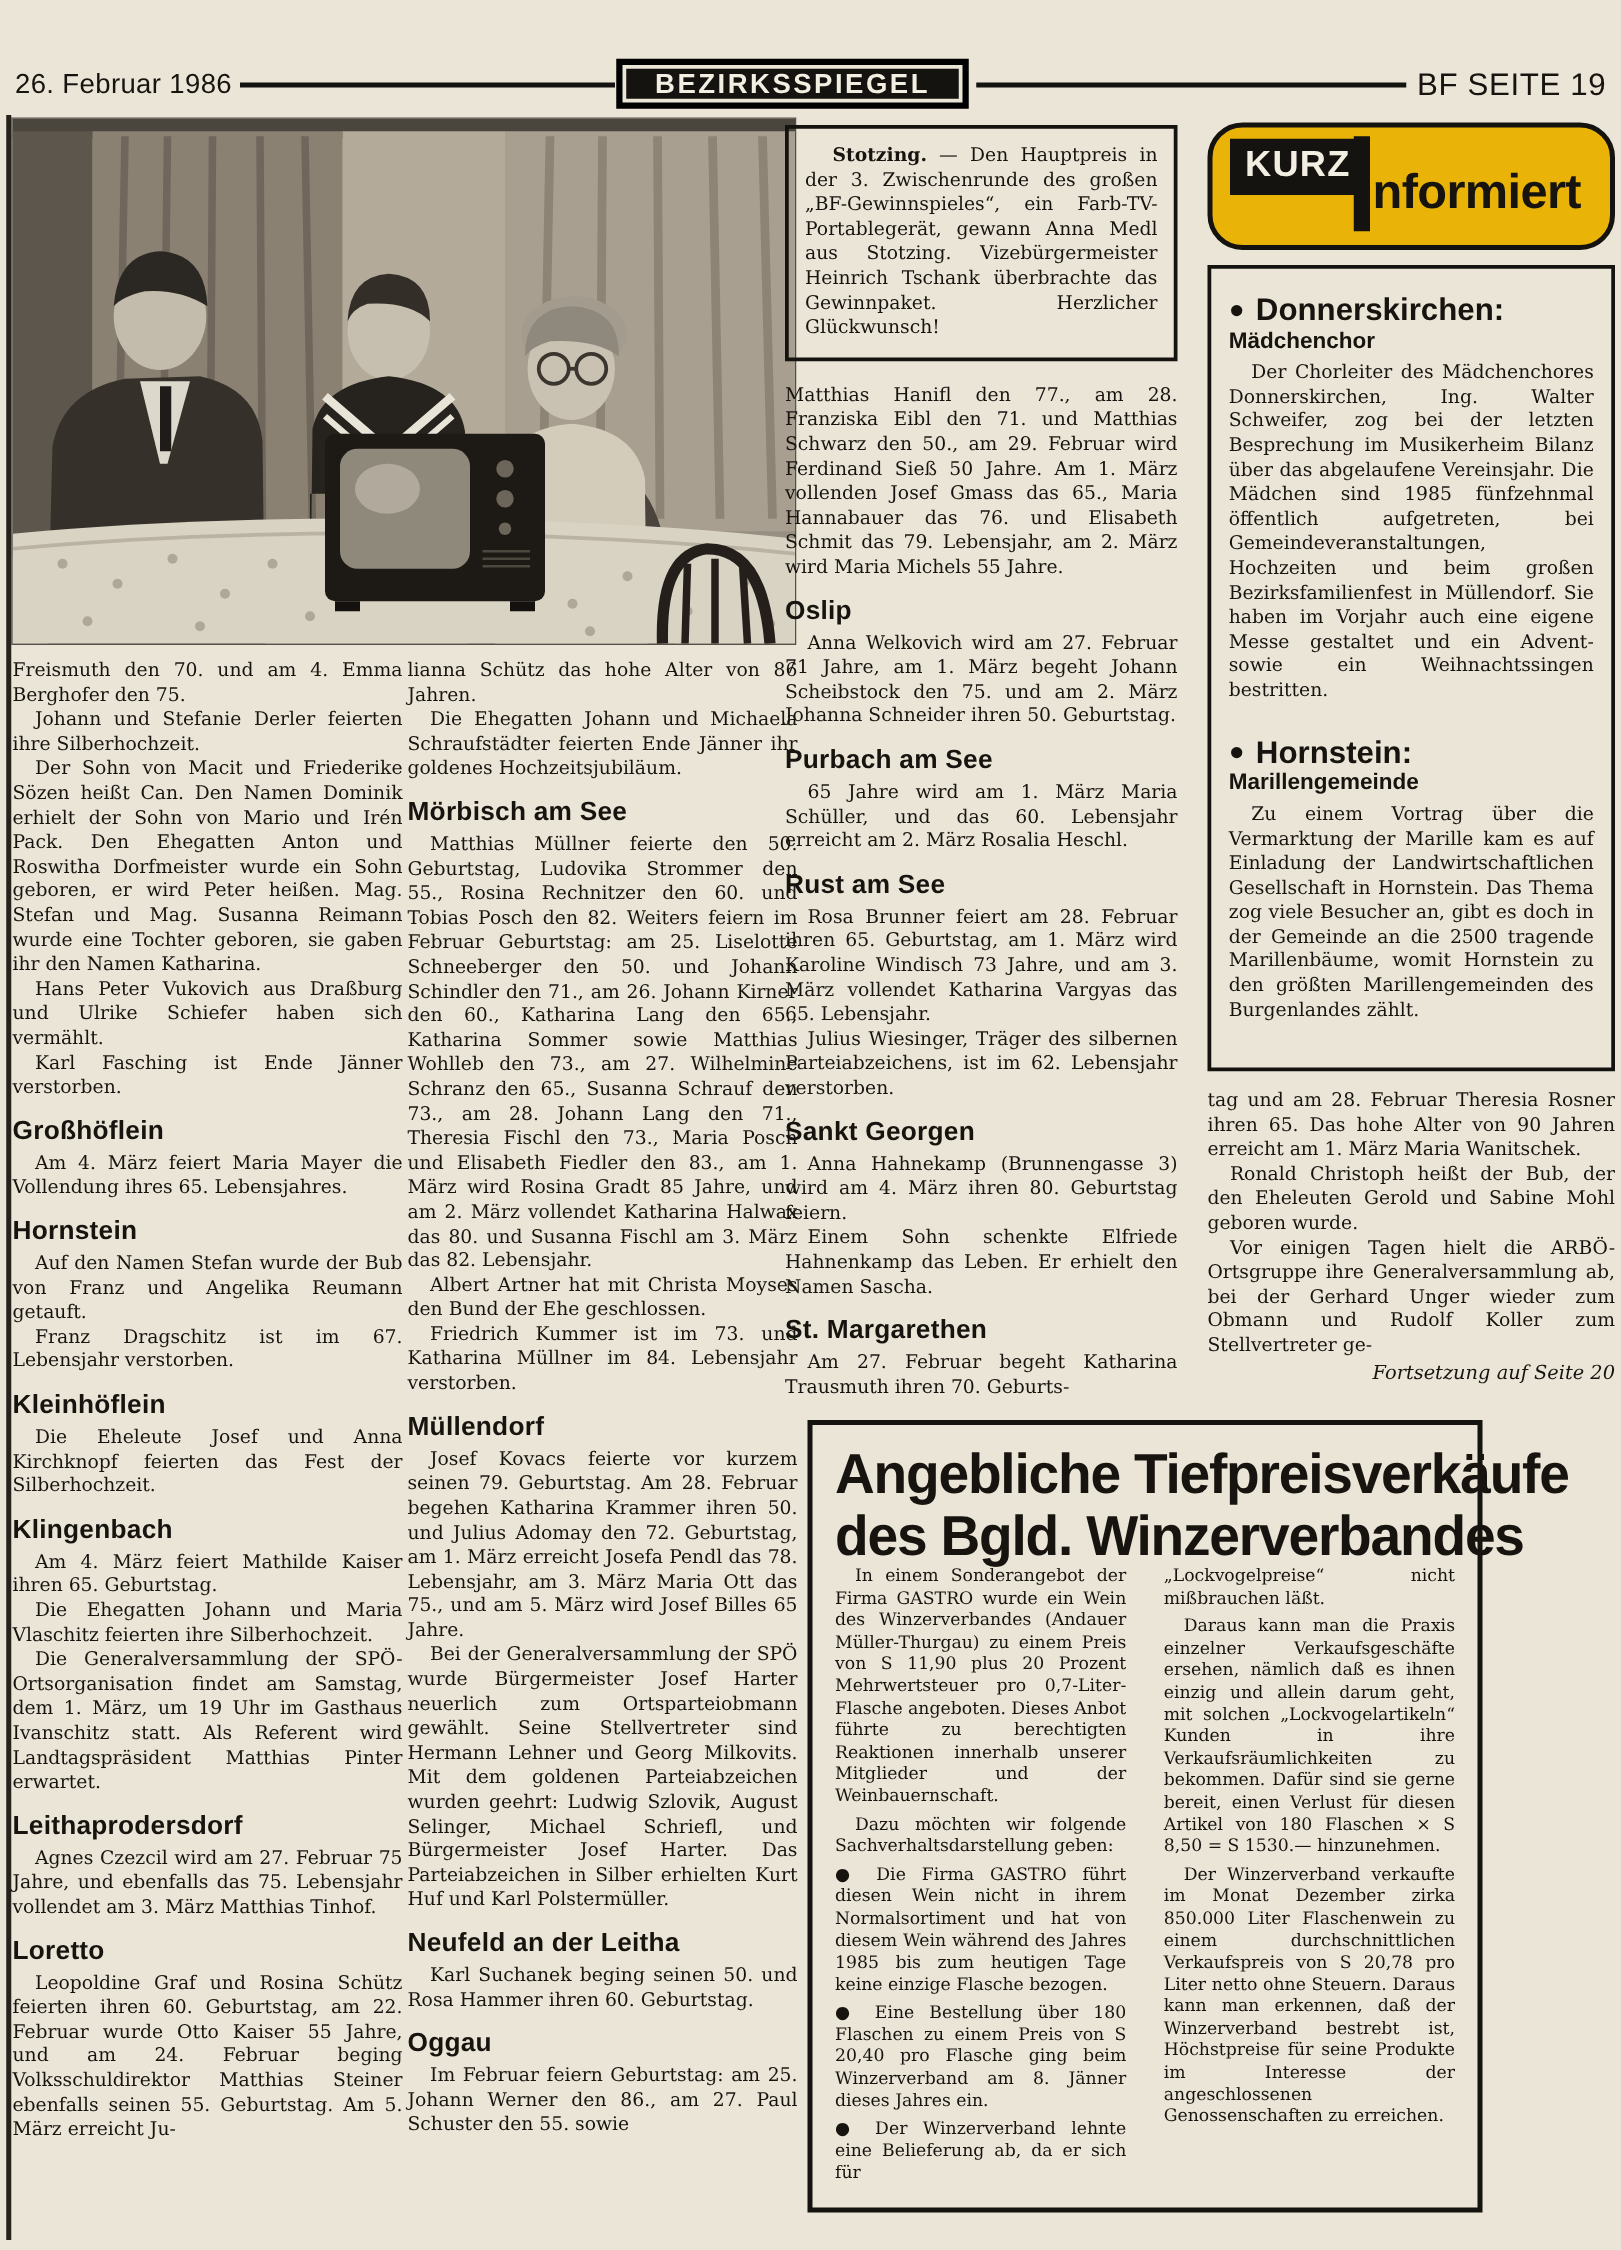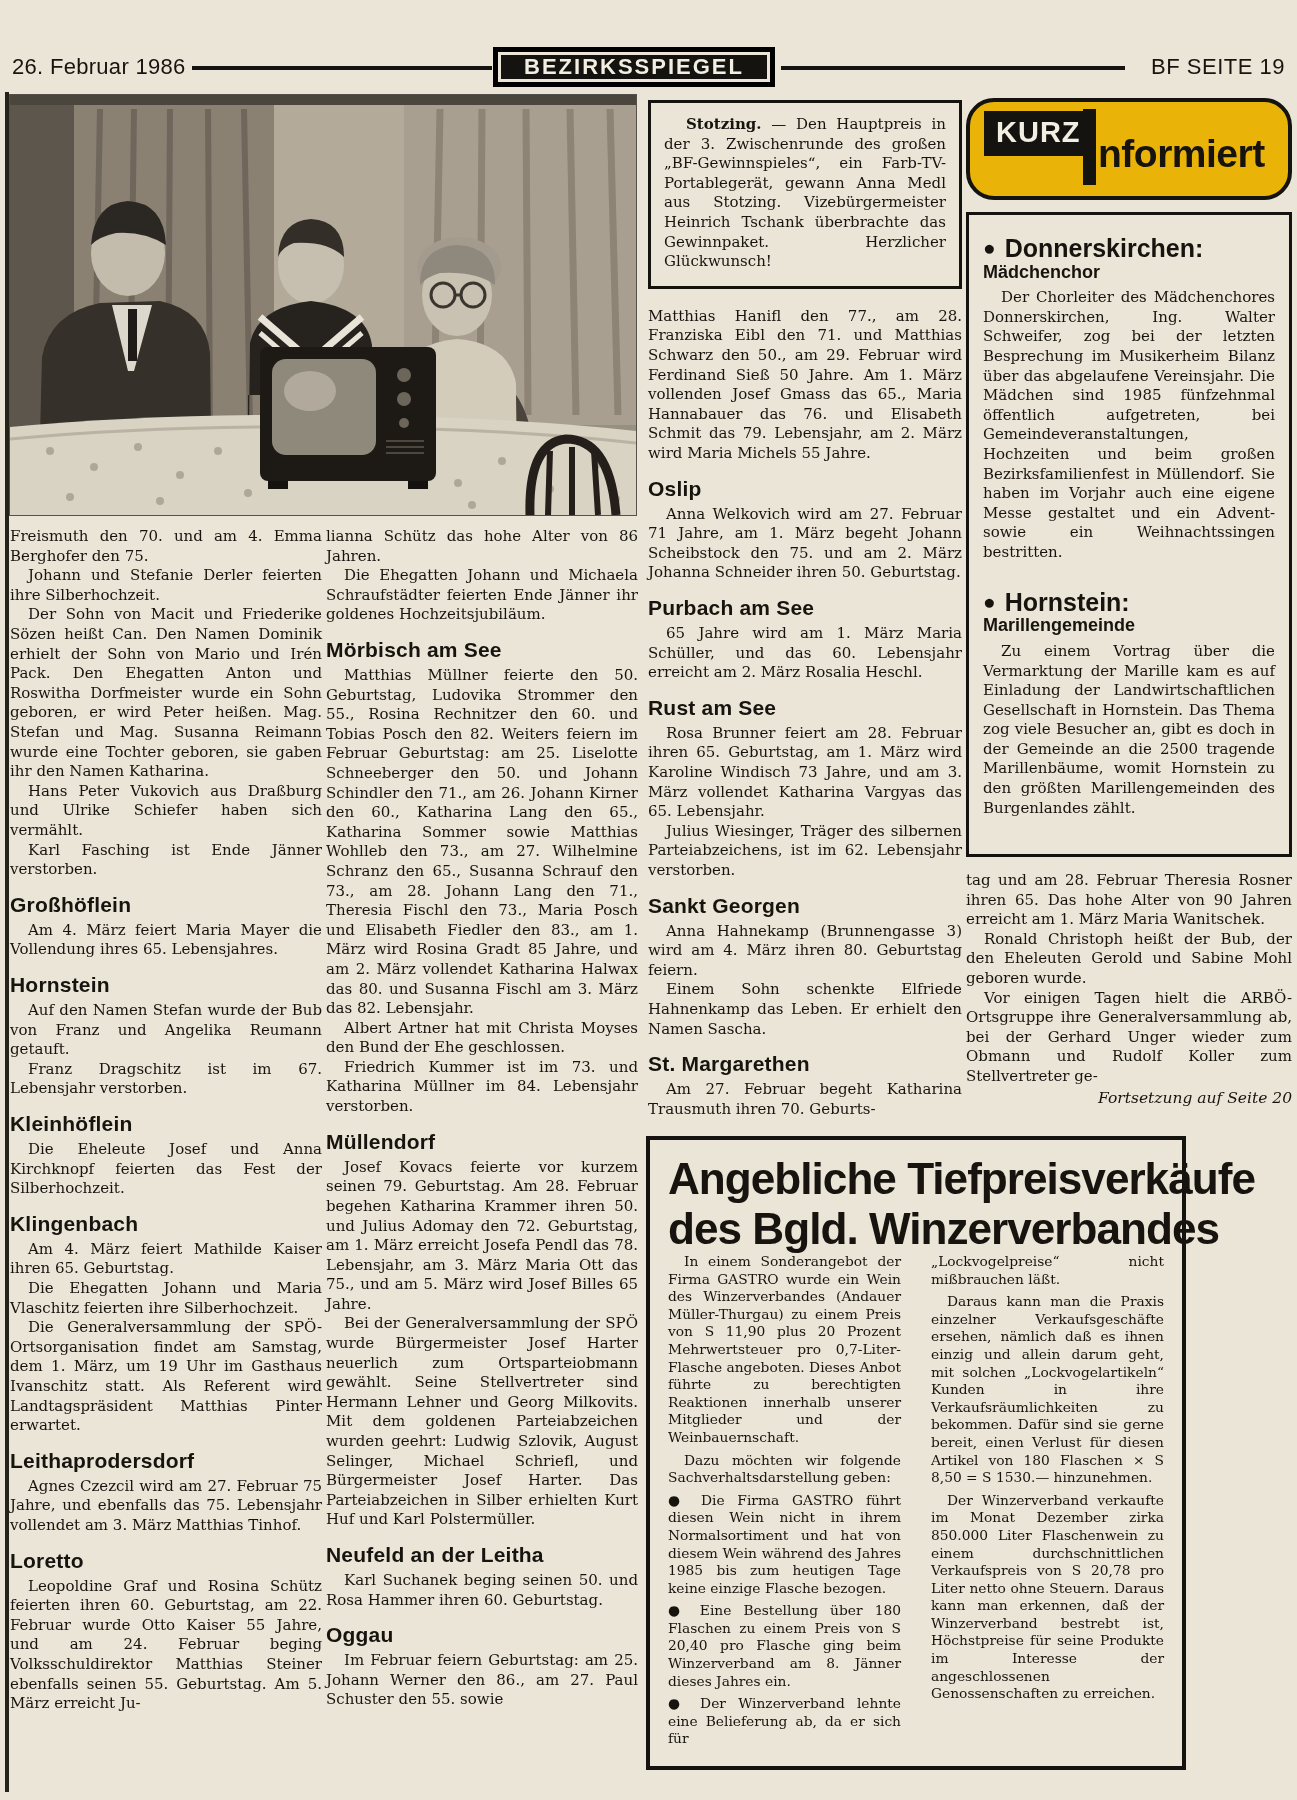--- a/index.html
+++ b/index.html
@@ -8,21 +8,21 @@
     background:#eae5d7;color:#17140f;overflow:hidden;
     font-family:"DejaVu Serif", serif;
   }
   
   .hdr-date{position:absolute;left:12px;top:54px;font-family:"Liberation Sans",sans-serif;font-size:22px;font-weight:400;letter-spacing:.3px;}
   .hdr-rule{position:absolute;top:66px;height:4px;background:#15130f;}
   .hdr-rule.left{left:192px;width:300px;}
   .hdr-rule.right{left:781px;width:344px;}
   .masthead{position:absolute;left:493px;top:47px;width:282px;height:40px;border:5px solid #000000;box-sizing:border-box;background:#eae5d7;display:flex;align-items:stretch;justify-content:flex-start;padding:3px;}
   .masthead-inner{flex:1;background:#15130f;color:#f2eee2;display:flex;align-items:center;justify-content:center;font-family:"Liberation Sans",sans-serif;font-weight:700;font-size:22px;letter-spacing:2px;}
-  .hdr-page{position:absolute;right:12px;top:54px;font-family:"Liberation Sans",sans-serif;font-size:22px;letter-spacing:.5px;}
+  .hdr-page{position:absolute;right:12px;top:54px;font-family:"Liberation Sans",sans-serif;font-size:25px;letter-spacing:.5px;}
   .edge-line{position:absolute;left:5px;top:92px;width:4px;height:1700px;background:#25211b;}
   
   .photo{position:absolute;left:10px;top:95px;width:626px;height:420px;background:#999184;outline:1px solid #55504a;}
   
   .col{position:absolute;font-size:15px;line-height:19.6px;text-align:justify;}
   .col p{margin:0;text-indent:18px;}
   .col p.flush{text-indent:0;}
   h3.sect{font-family:"Liberation Sans",sans-serif;font-size:21px;font-weight:700;margin:14px 0 5px;line-height:1.05;letter-spacing:.2px;text-align:left;}
   
   .stotz{border:3px solid #15130f;padding:12px 13px 14px;margin-bottom:18px;}
@@ -191,21 +191,21 @@
     <p>Josef Kovacs feierte vor kurzem seinen 79. Geburtstag. Am 28. Februar begehen Katharina Krammer ihren 50. und Julius Adomay den 72. Geburtstag, am 1. März erreicht Josefa Pendl das 78. Lebensjahr, am 3. März Maria Ott das 75., und am 5. März wird Josef Billes 65 Jahre.</p>
     <p>Bei der Generalversammlung der SPÖ wurde Bürgermeister Josef Harter neuerlich zum Ortsparteiobmann gewählt. Seine Stellvertreter sind Hermann Lehner und Georg Milkovits. Mit dem goldenen Parteiabzeichen wurden geehrt: Ludwig Szlovik, August Selinger, Michael Schriefl, und Bürgermeister Josef Harter. Das Parteiabzeichen in Silber erhielten Kurt Huf und Karl Polstermüller.</p>
 
     <h3 class="sect">Neufeld an der Leitha</h3>
     <p>Karl Suchanek beging seinen 50. und Rosa Hammer ihren 60. Geburtstag.</p>
 
     <h3 class="sect">Oggau</h3>
     <p>Im Februar feiern Geburtstag: am 25. Johann Werner den 86., am 27. Paul Schuster den 55. sowie</p>
   </div>
 
-  <div class="col" style="left:648px;top:100px;width:314px;">
+  <div class="col" style="left:628px;top:100px;width:314px;">
     <div class="stotz">
       <p class="stotz-p"><b>Stotzing.</b><span> — Den Hauptpreis in der 3. Zwischenrunde des großen „BF-Gewinnspieles“, ein Farb-TV-Portablegerät, gewann Anna Medl aus Stotzing. Vizebürgermeister Heinrich Tschank überbrachte das Gewinnpaket. Herzlicher Glückwunsch!</span></p>
     </div>
     <p class="flush">Matthias Hanifl den 77., am 28. Franziska Eibl den 71. und Matthias Schwarz den 50., am 29. Februar wird Ferdinand Sieß 50 Jahre. Am 1. März vollenden Josef Gmass das 65., Maria Hannabauer das 76. und Elisabeth Schmit das 79. Lebensjahr, am 2. März wird Maria Michels 55 Jahre.</p>
 
     <h3 class="sect">Oslip</h3>
     <p>Anna Welkovich wird am 27. Februar 71 Jahre, am 1. März begeht Johann Scheibstock den 75. und am 2. März Johanna Schneider ihren 50. Geburtstag.</p>
 
     <h3 class="sect">Purbach am See</h3>
     <p>65 Jahre wird am 1. März Maria Schüller, und das 60. Lebensjahr erreicht am 2. März Rosalia Heschl.</p>

